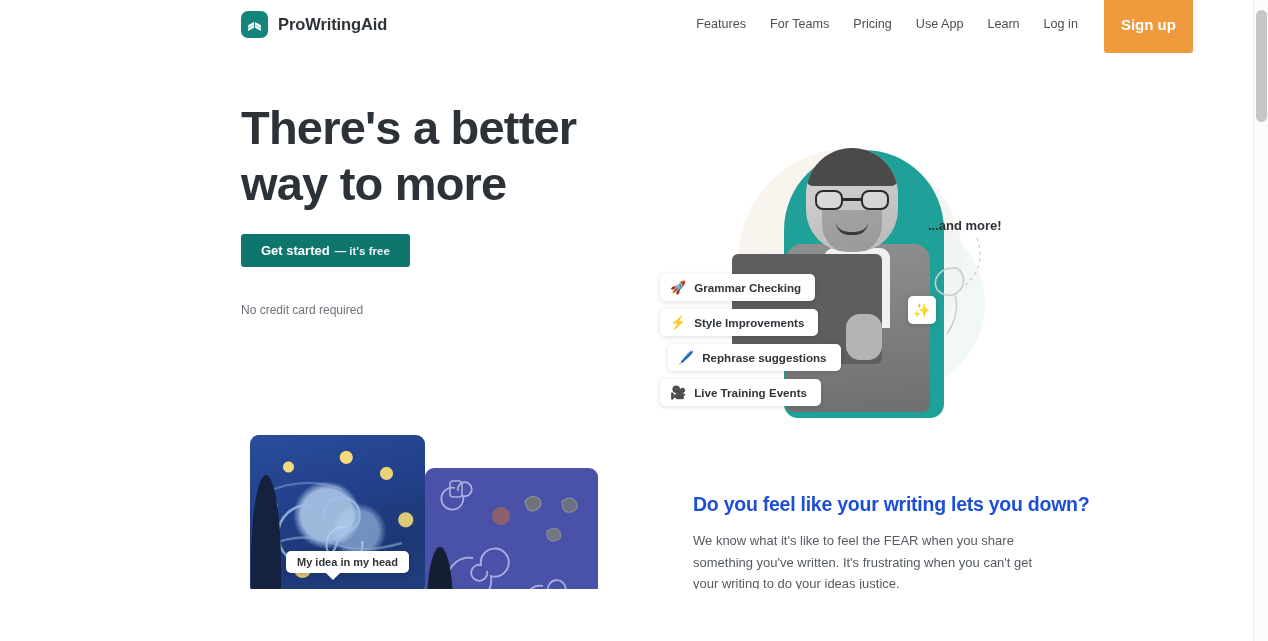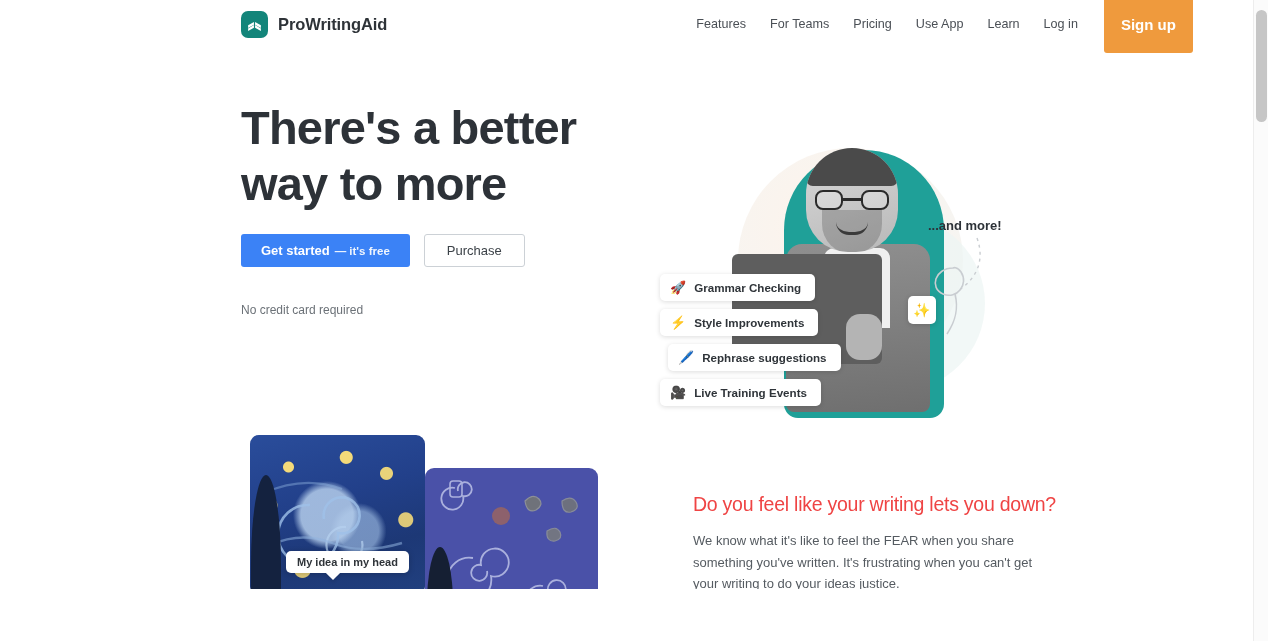--- a/index.html
+++ b/index.html
@@ -100,21 +100,21 @@
   }
   .hero-sub {
     font-size: 14.5px;
     line-height: 23px;
     color: #555b61;
     margin: 0 0 32px 0;
     max-width: 330px;
   }
   .cta-row { display: flex; align-items: center; gap: 14px; margin-bottom: 36px; }
   .btn-primary {
-    background: #3b82f6;
+    background: #0f766e;
     color: #ffffff;
     border: none;
     border-radius: 3px;
     padding: 0 20px;
     height: 33px;
     font-size: 13px;
     font-weight: bold;
     cursor: pointer;
     font-family: "Liberation Sans", sans-serif;
     display: flex;
@@ -378,22 +378,22 @@
   }
 
   .copy-col {
     width: 370px;
     flex: 0 0 auto;
     margin-left: 52px;
     padding-top: 58px;
   }
   .lower-title {
     font-size: 19.5px;
-    font-weight: normal;
-    color: #ef4444;
+    font-weight: bold;
+    color: #1d4ed8;
     margin: 0 0 14px 0;
     letter-spacing: -0.25px;
     white-space: nowrap;
   }
   .lower-body {
     font-size: 13px;
     line-height: 21.5px;
     color: #555b61;
     margin: 0;
     max-width: 352px;
@@ -446,21 +446,20 @@
   </div>
 
   <div class="hero">
     <div class="hero-left">
       <h1 class="hero-title">There's a better way to more</h1>
       <div class="cta-row">
         <button class="btn-primary">
           <span>Get started</span>
           <span class="free-note">— it's free</span>
         </button>
-        <button class="btn-secondary">Purchase</button>
       </div>
       <div class="fine-print">No credit card required</div>
     </div>
 
     <div class="hero-art">
       <div class="blob"></div>
       <div class="blob2"></div>
 
       <div class="laptop-edge"></div>
 

